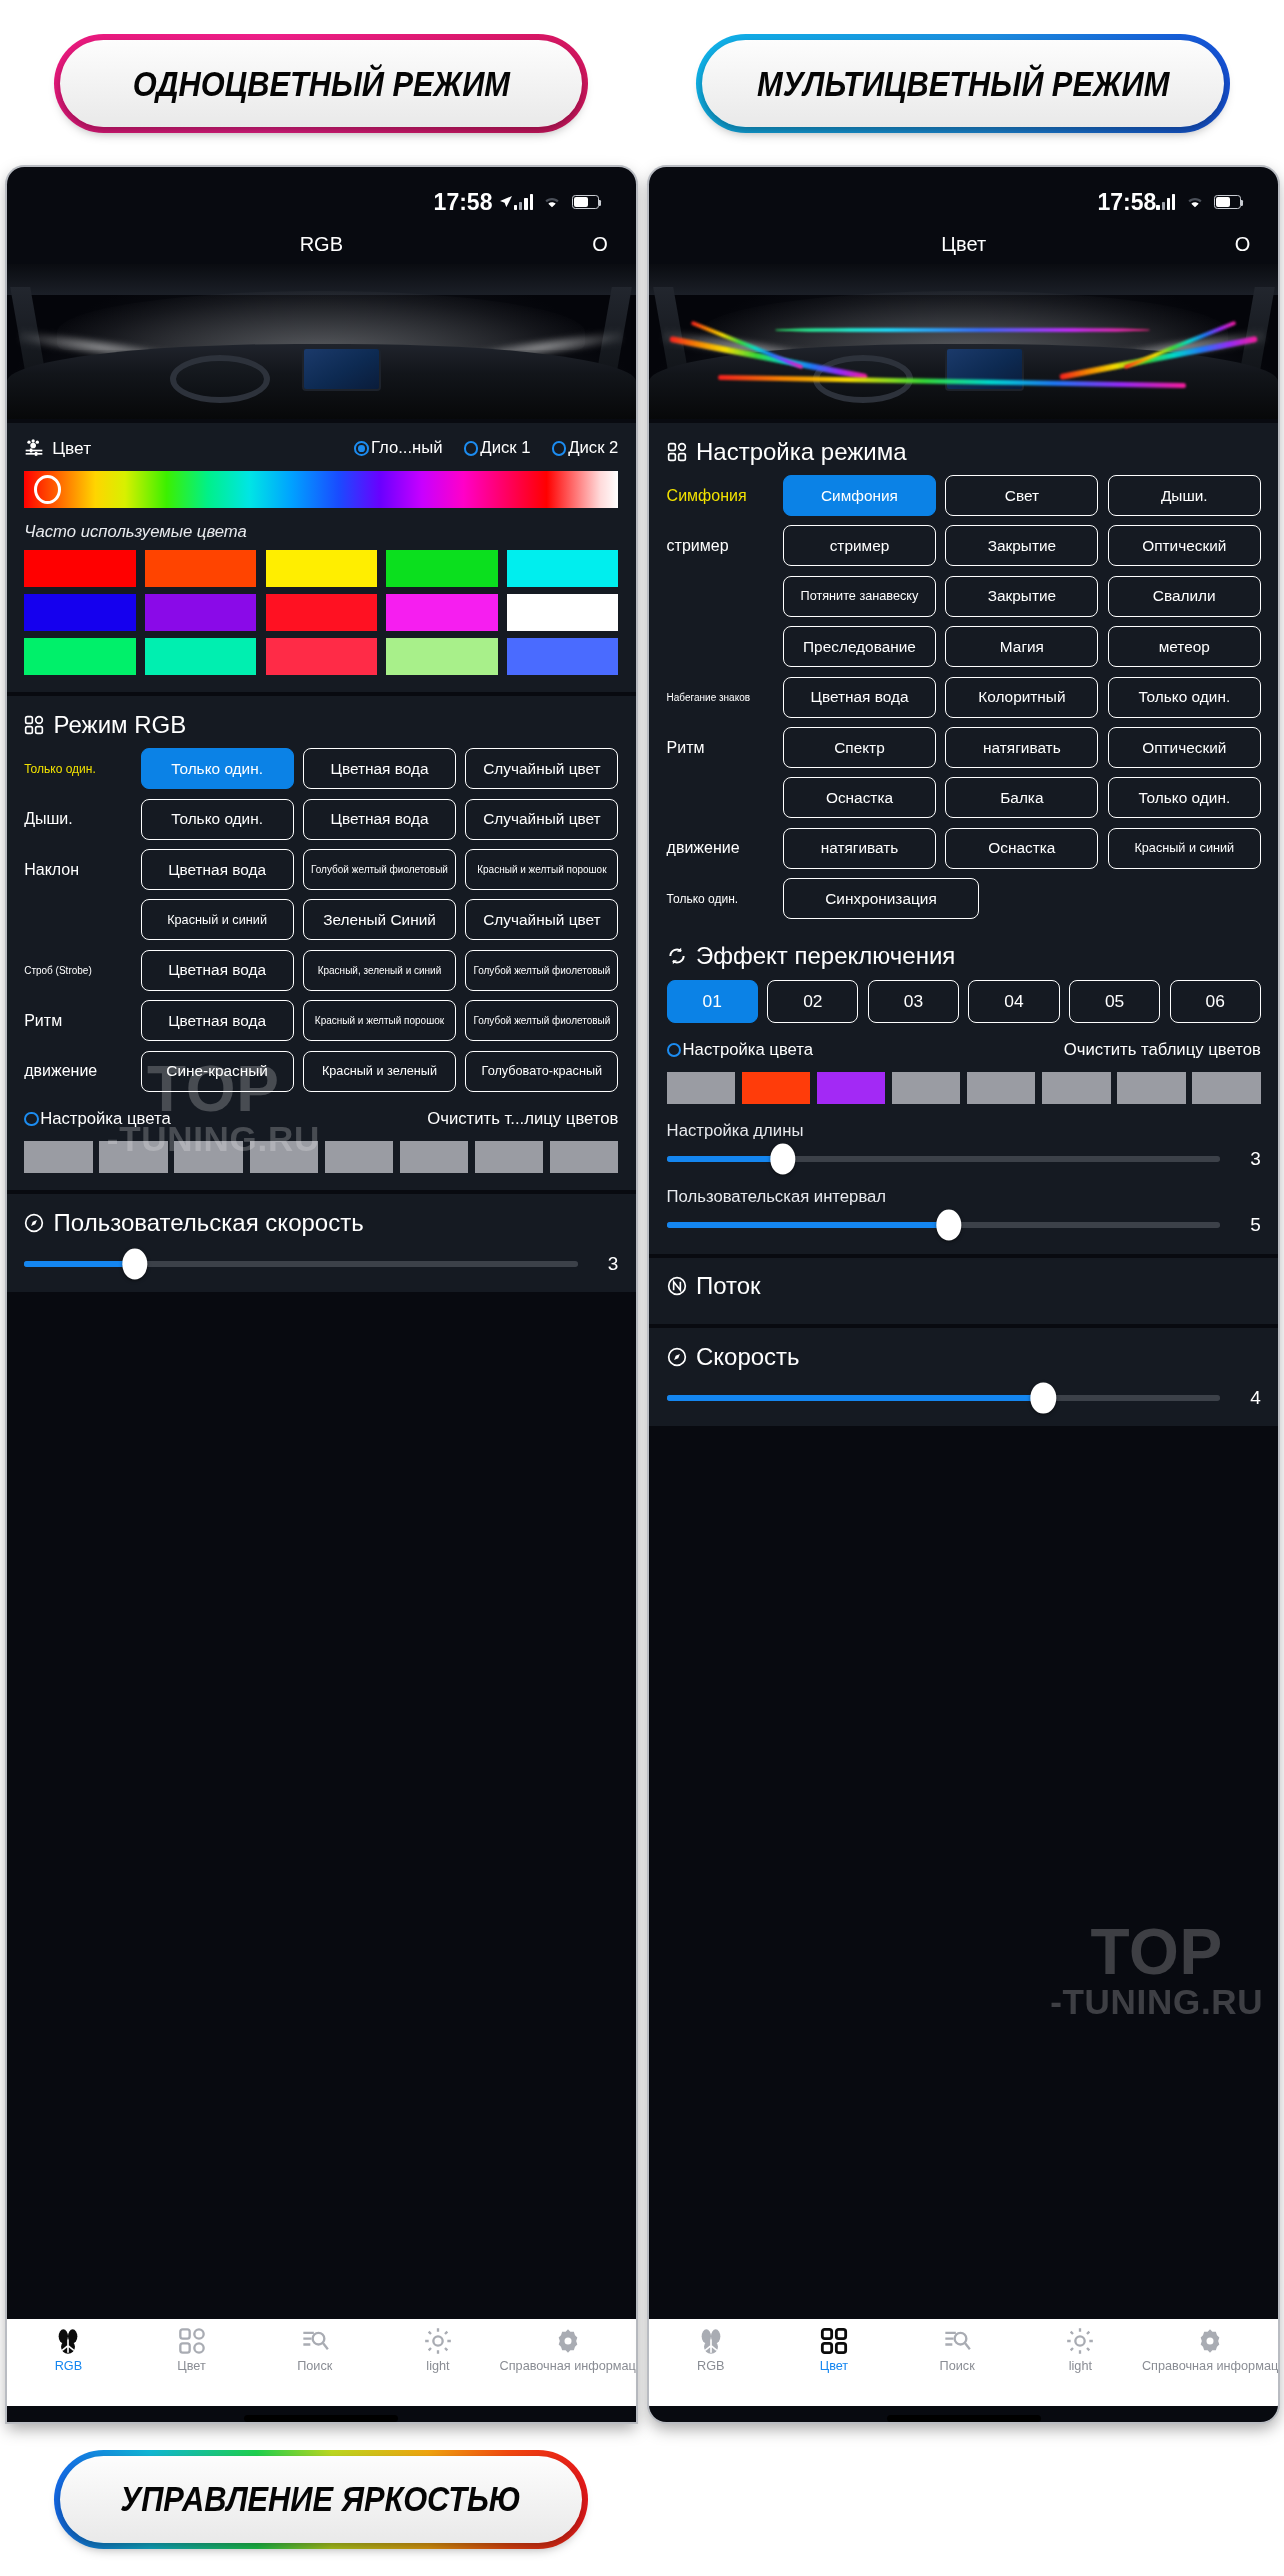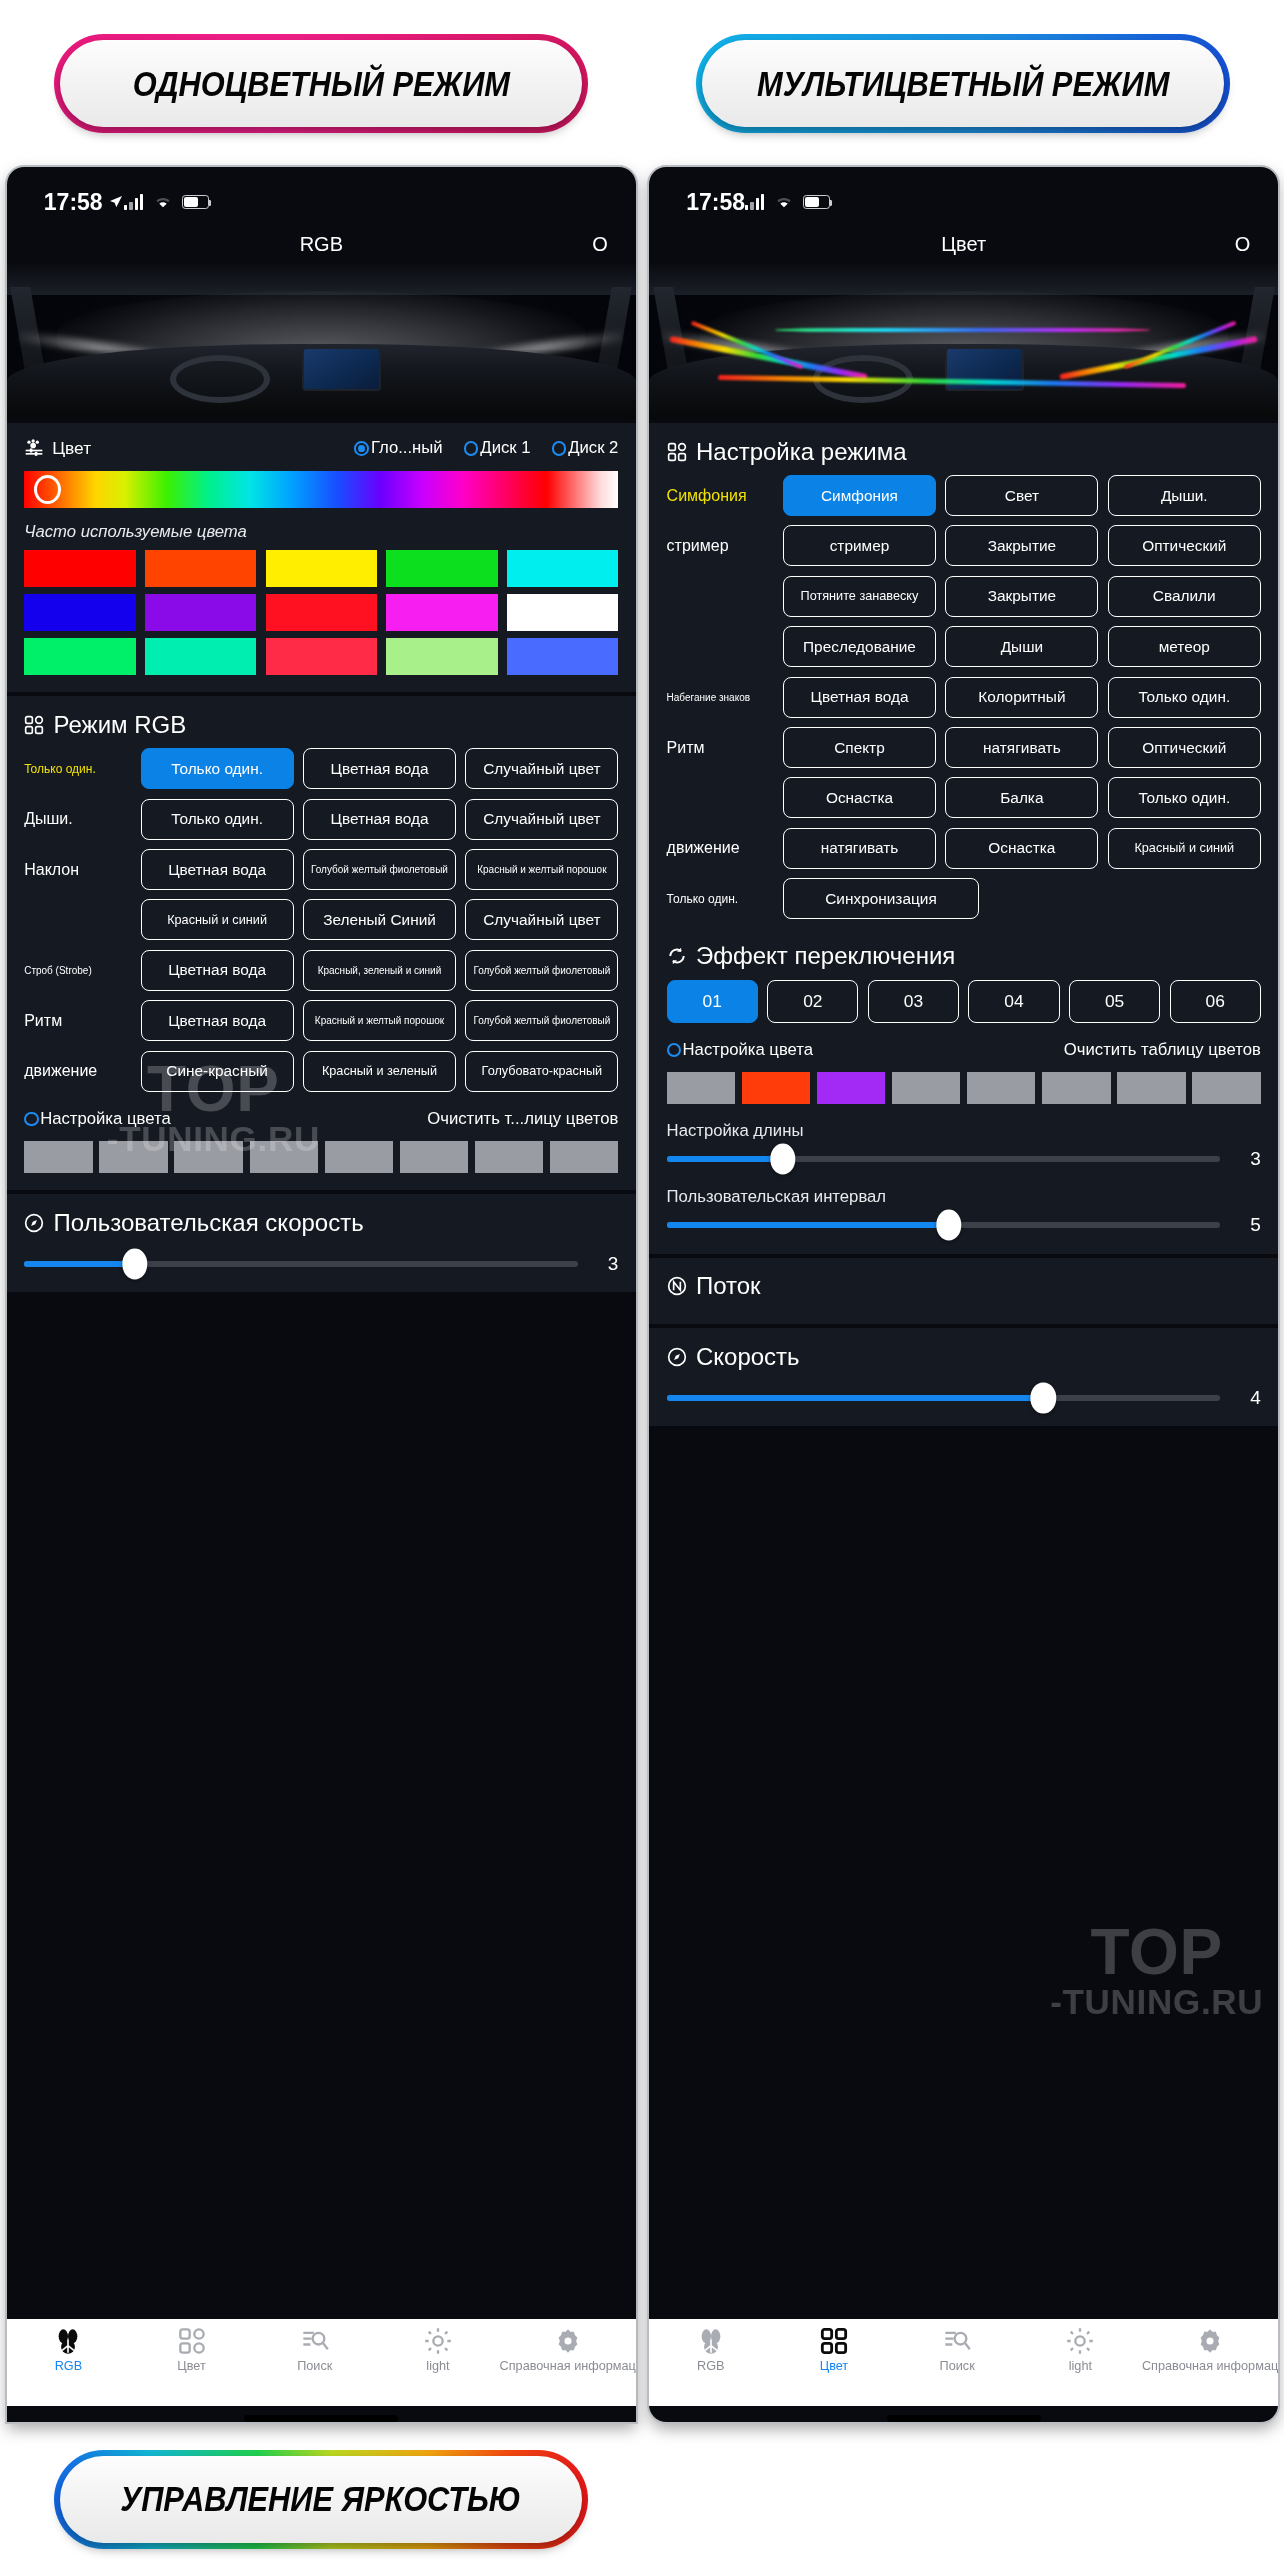--- a/index.html
+++ b/index.html
@@ -44,21 +44,21 @@
     overflow: hidden;
     position: relative;
     box-shadow: 0 0 0 2px #b9bcc2, 0 6.7px 16px rgba(0,0,0,.35);
     display: flex; flex-direction: column;
   }
   .phone.right { border-radius: 17.4px; }
 
   
   .statusbar {
     height: 58px; display: flex; align-items: center;
-    padding: 12px 37px 0 37px; justify-content: flex-start;
+    padding: 12px 37px 0 37px; justify-content: flex-end;
     color: #fff; font-size: 23px; font-weight: 600;
   }
   .sb-left { display: flex; align-items: center; gap: 5.4px; }
   .sb-right { display: flex; align-items: center; gap: 9.4px; }
   .loc-arrow { width: 16px; height: 16px; }
   .bars { display: flex; align-items: flex-end; gap: 2px; height: 16px; }
   .bars i { width: 3.3px; background: #fff; border-radius: 0.7px; display: block; }
   .bars i:nth-child(1){height:5.4px;background:#fff}
   .bars i:nth-child(2){height:8px;background:#9ea2ab}
   .bars i:nth-child(3){height:12px;background:#fff}
@@ -563,21 +563,21 @@
             <div class="btns">
               <div class="mbtn fs19">Потяните занавеску</div>
               <div class="mbtn">Закрытие</div>
               <div class="mbtn">Свалили</div>
             </div>
           </div>
           <div class="mode-row">
             <div class="mode-name"></div>
             <div class="btns">
               <div class="mbtn">Преследование</div>
-              <div class="mbtn">Дыши</div>
+              <div class="mbtn">Магия</div>
               <div class="mbtn">метеор</div>
             </div>
           </div>
           <div class="mode-row">
             <div class="mode-name tiny">Набегание знаков</div>
             <div class="btns">
               <div class="mbtn">Цветная вода</div>
               <div class="mbtn">Колоритный</div>
               <div class="mbtn">Только один.</div>
             </div>

